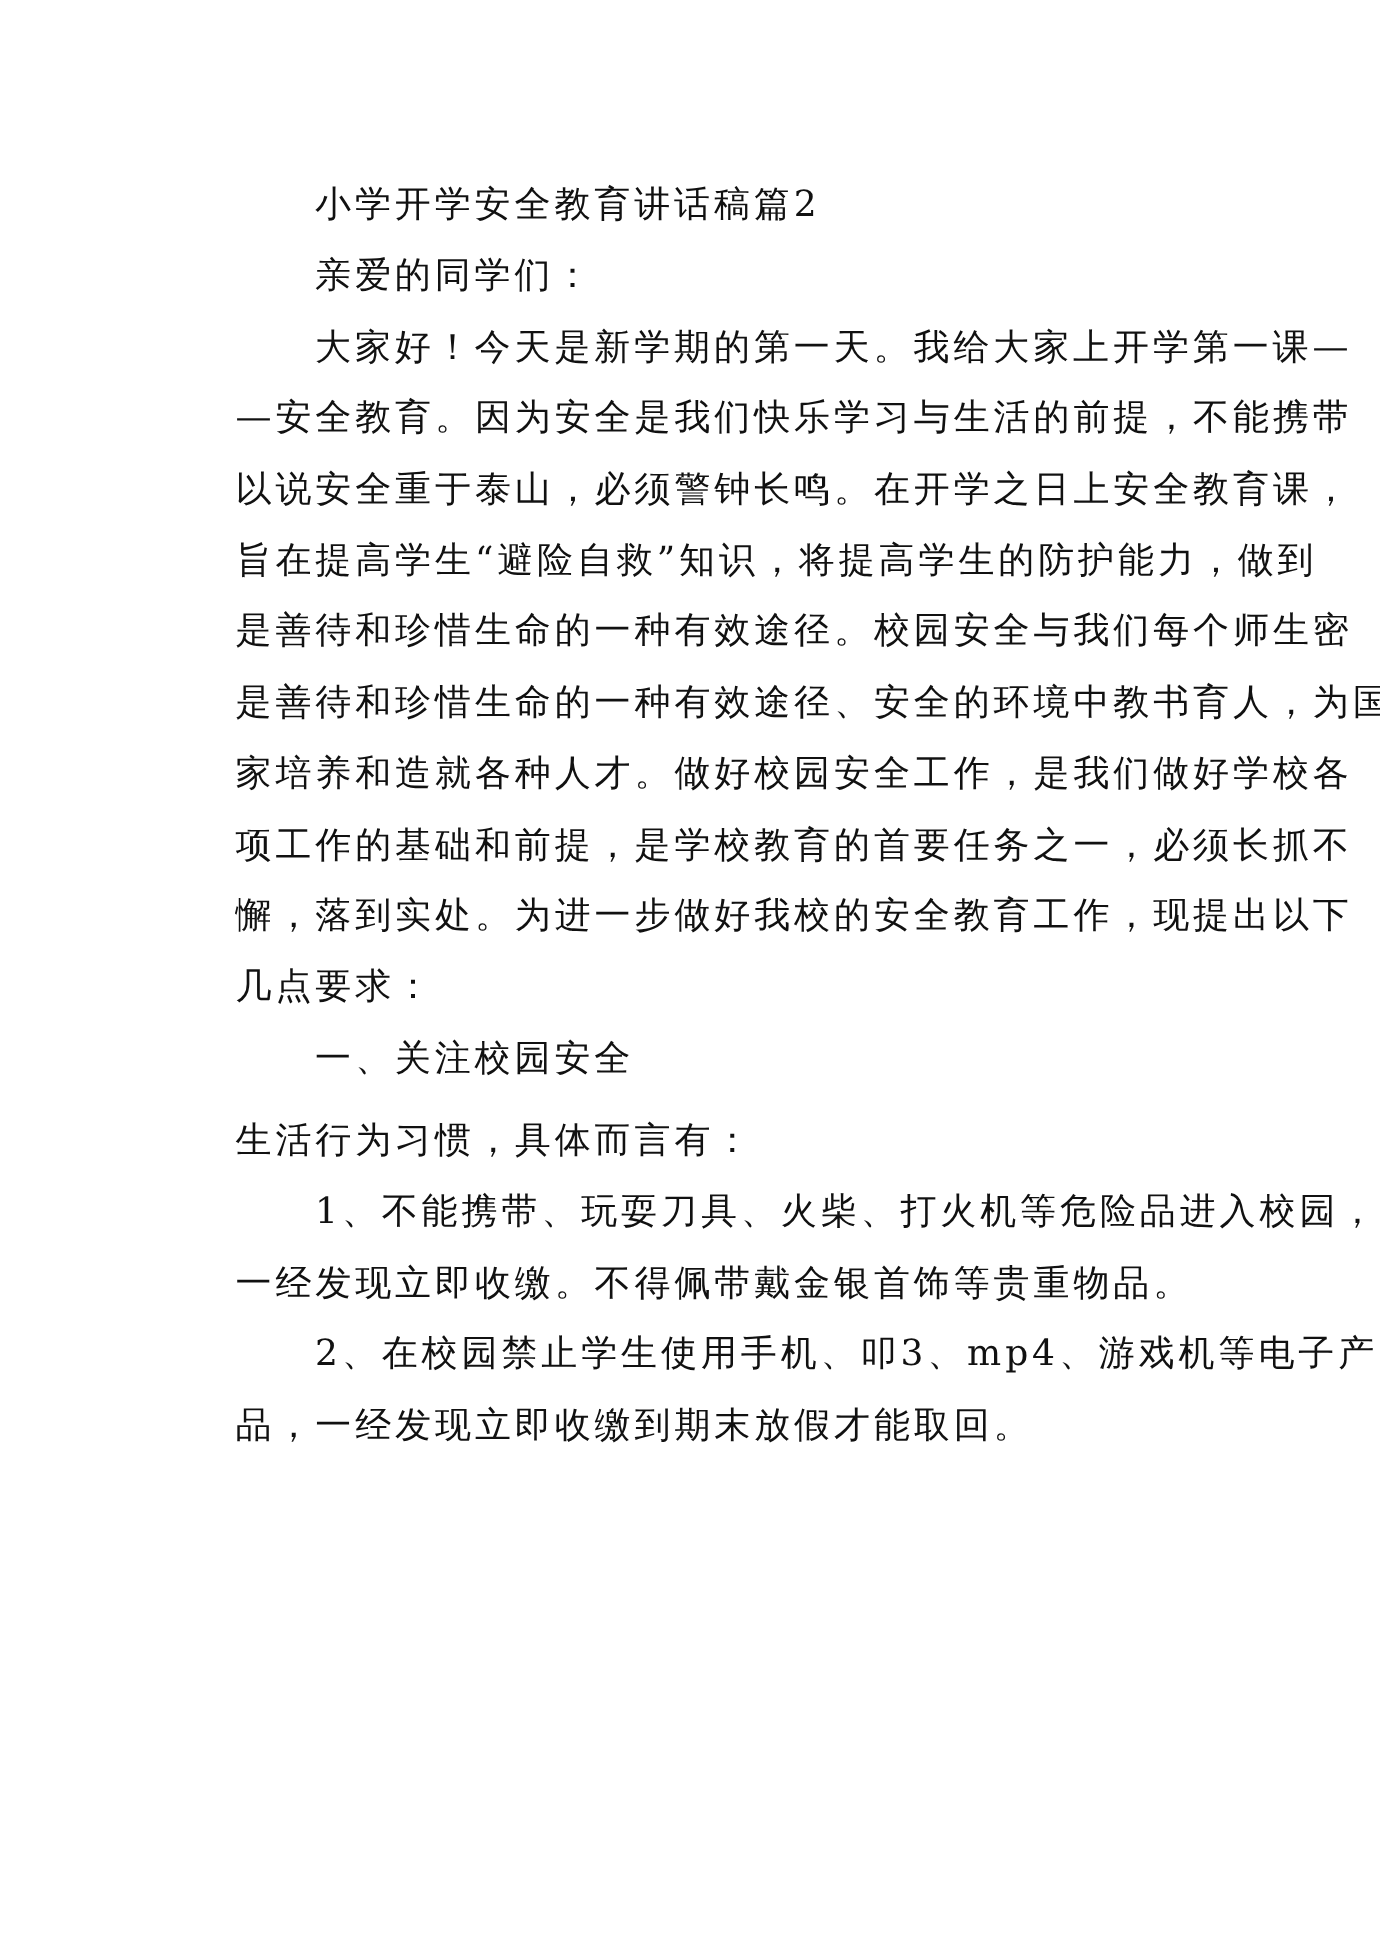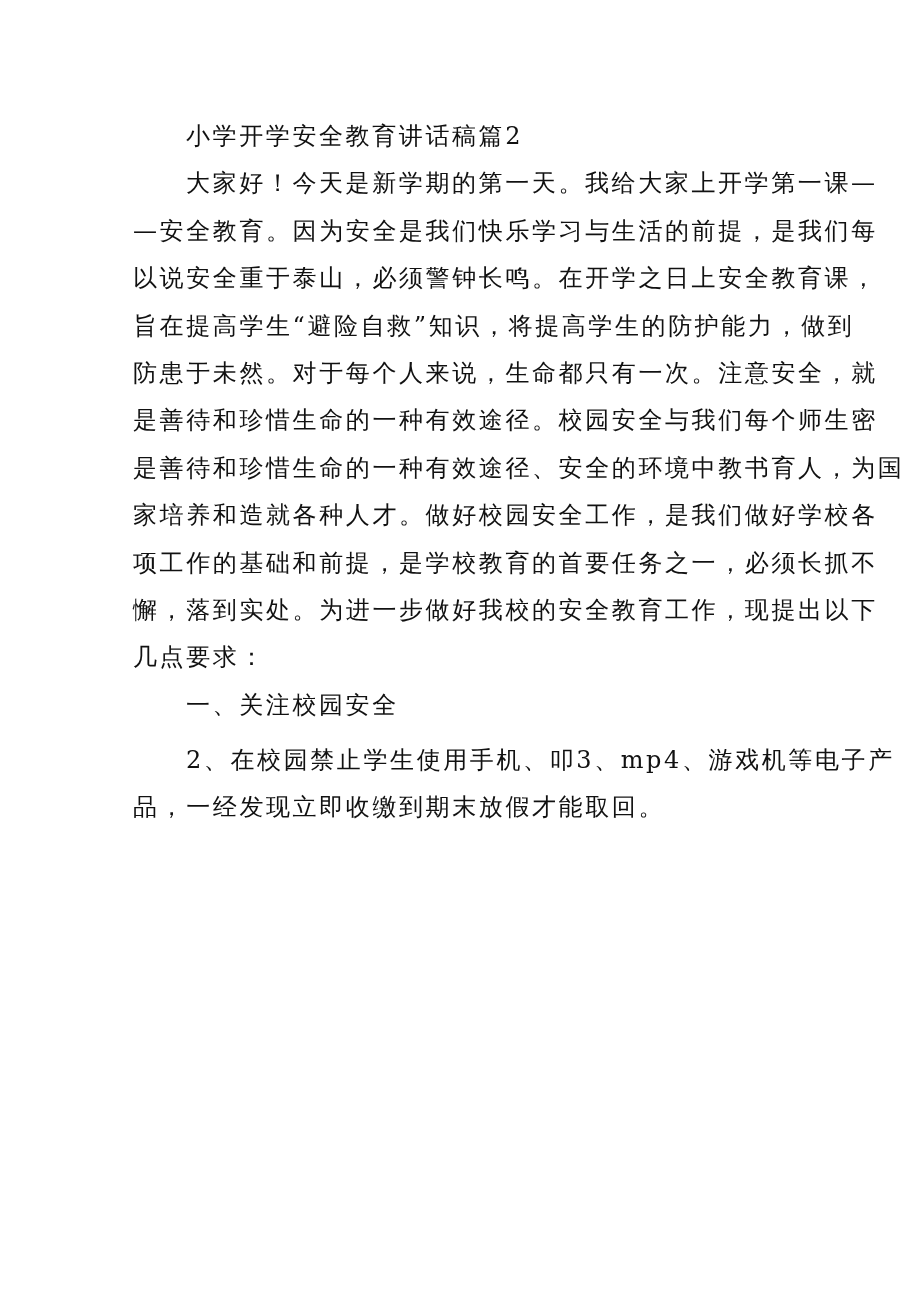--- a/index.html
+++ b/index.html
@@ -20,54 +20,60 @@
       left: 133px;
       top: 116px;
       width: 680px;
     }
     .line {
       height: 47.4px;
       line-height: 40px;
       font-size: 24px;
       letter-spacing: 2.6px;
       white-space: nowrap;
+      margin-left: 24px;
     }
     .indent {
       padding-left: 53px;
     }
     .gap {
       height: 8px;
     }
   </style>
 </head>
 <body>
 
 <div class="page">
 
   <div class="line indent">小学开学安全教育讲话稿篇2</div>
+  <div class="line indent">亲爱的同学们：</div>
 
   <div>
     <div class="line indent">大家好！今天是新学期的第一天。我给大家上开学第一课—</div>
-    <div class="line">—安全教育。因为安全是我们快乐学习与生活的前提，是我们每</div>
+    <div class="line">—安全教育。因为安全是我们快乐学习与生活的前提，不能携带</div>
     <div class="line">以说安全重于泰山，必须警钟长鸣。在开学之日上安全教育课，</div>
     <div class="line">旨在提高学生“避险自救”知识，将提高学生的防护能力，做到</div>
-    <div class="line">防患于未然。对于每个人来说，生命都只有一次。注意安全，就</div>
     <div class="line">是善待和珍惜生命的一种有效途径。校园安全与我们每个师生密</div>
     <div class="line">是善待和珍惜生命的一种有效途径、安全的环境中教书育人，为国</div>
     <div class="line">家培养和造就各种人才。做好校园安全工作，是我们做好学校各</div>
     <div class="line">项工作的基础和前提，是学校教育的首要任务之一，必须长抓不</div>
     <div class="line">懈，落到实处。为进一步做好我校的安全教育工作，现提出以下</div>
     <div class="line">几点要求：</div>
   </div>
 
   <div class="line indent">一、关注校园安全</div>
   <div class="gap"></div>
 
   <div>
+    <div class="line">生活行为习惯，具体而言有：</div>
   </div>
 
+  <div>
+    <div class="line indent">1、不能携带、玩耍刀具、火柴、打火机等危险品进入校园，</div>
+    <div class="line">一经发现立即收缴。不得佩带戴金银首饰等贵重物品。</div>
+  </div>
 
   <div>
     <div class="line indent">2、在校园禁止学生使用手机、叩3、mp4、游戏机等电子产</div>
     <div class="line">品，一经发现立即收缴到期末放假才能取回。</div>
   </div>
 
 </div>
 
 </body></html>

